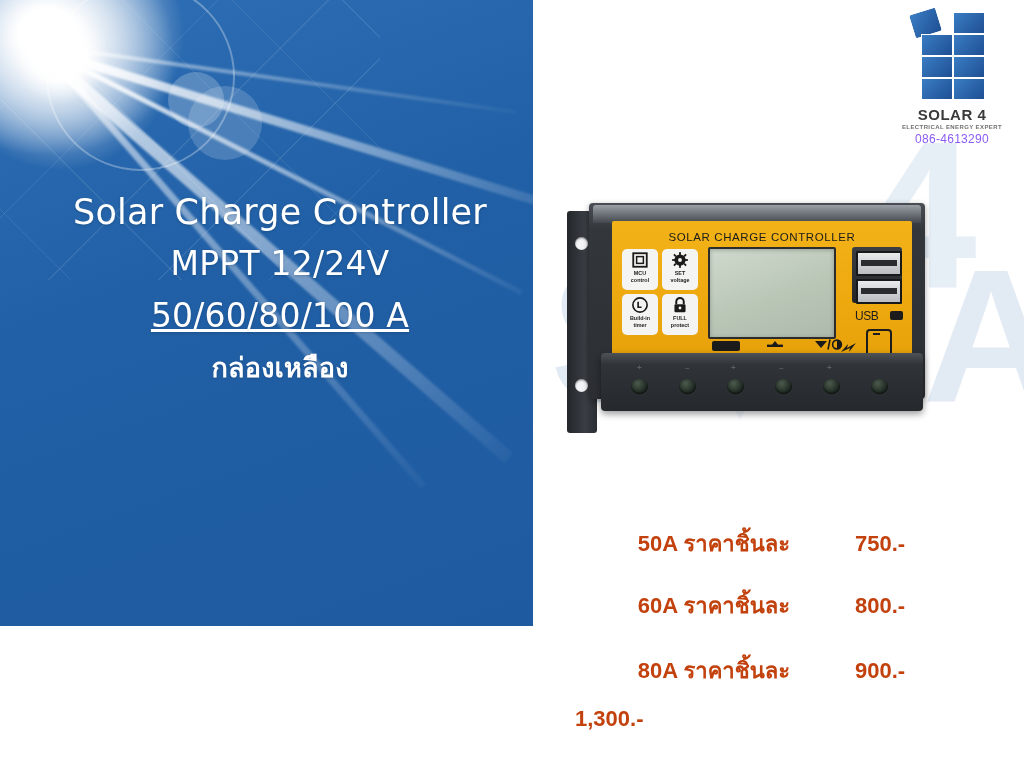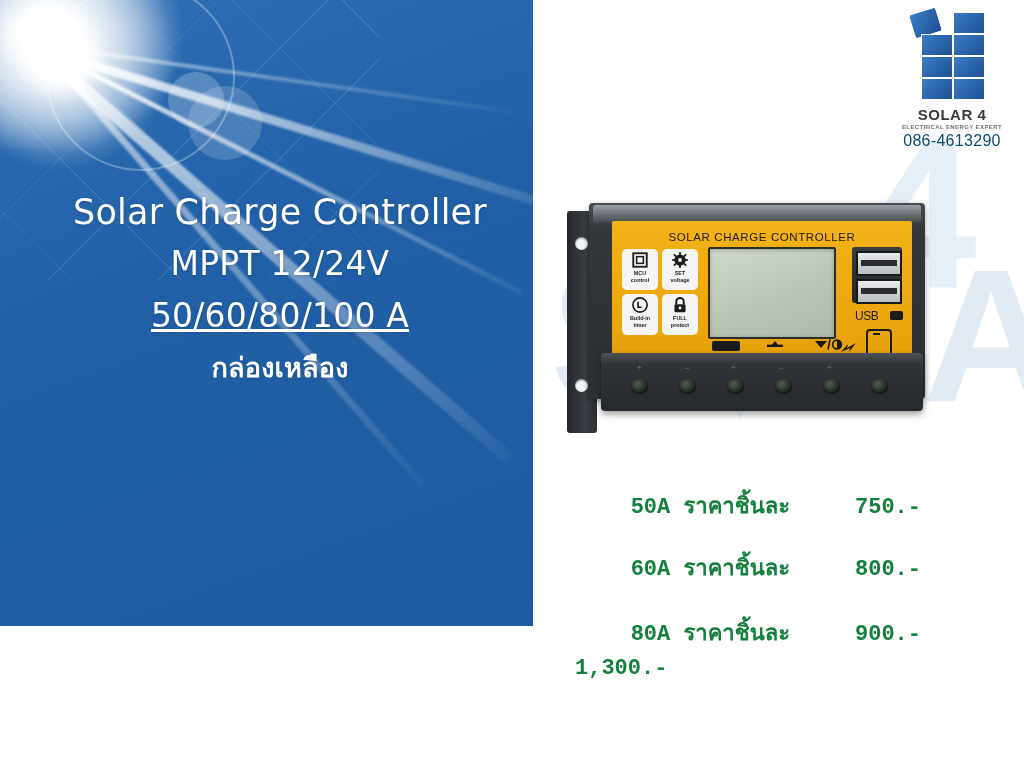--- a/index.html
+++ b/index.html
@@ -55,21 +55,21 @@
   .headline .l3{font-size:33px;text-decoration:underline;}
   .headline .l4{font-size:27px;font-weight:700;}
 
   
   .logo{position:absolute;right:16px;top:8px;width:112px;text-align:center;z-index:8;}
   .logo-grid{position:relative;width:74px;height:96px;margin:0 auto;}
   .logo-cell{position:absolute;width:30px;height:20px;background:linear-gradient(135deg,#3a7dc4,#1f4f93);border:1px solid #ffffff;}
   .logo-tilt{position:absolute;left:-4px;top:2px;width:27px;height:24px;background:linear-gradient(135deg,#3a7dc4,#1f4f93);border:1px solid #fff;transform:rotate(-17deg);border-radius:3px;}
   .logo-name{font-family:"Liberation Sans",sans-serif;font-weight:700;font-size:15px;color:#3a3a3a;letter-spacing:.5px;margin-top:2px;}
   .logo-tag{font-family:"Liberation Sans",sans-serif;font-size:6px;color:#6f6f6f;letter-spacing:.4px;font-weight:700;margin-top:1px;}
-  .logo-phone{font-family:"Liberation Sans",sans-serif;font-size:16px;color:#0c4a6e;letter-spacing:.3px;margin-top:2px;}
+  .logo-phone{font-family:"Liberation Sans",sans-serif;font-size:12px;color:#8b5cf6;letter-spacing:.3px;margin-top:2px;}
 
   
   .watermark{position:absolute;left:560px;top:120px;width:470px;height:420px;z-index:3;pointer-events:none;opacity:.40;}
   .wm-text{position:absolute;left:-10px;top:120px;font-family:"Liberation Sans",sans-serif;font-size:190px;font-weight:700;color:#b9cde4;letter-spacing:-6px;line-height:1;}
   .wm-four{position:absolute;left:300px;top:-10px;font-family:"Liberation Sans",sans-serif;font-size:210px;font-weight:700;color:#c3d5e9;line-height:1;}
   .wm-tri{position:absolute;width:0;height:0;}
   .wm-tri.t1{left:40px;top:150px;border-left:70px solid transparent;border-right:70px solid transparent;border-bottom:120px solid rgba(224,198,60,.45);}
   .wm-tri.t2{left:150px;top:120px;border-left:90px solid transparent;border-right:90px solid transparent;border-bottom:150px solid rgba(224,198,60,.35);}
   .wm-tri.t3{left:120px;top:190px;border-left:60px solid transparent;border-right:60px solid transparent;border-top:110px solid rgba(190,215,240,.5);}
 
@@ -109,27 +109,27 @@
   .usb-plug{position:absolute;left:278px;top:90px;width:13px;height:9px;background:#1c1c1c;border-radius:2px;}
   .phone-ico{position:absolute;left:254px;top:108px;width:22px;height:36px;border:2.5px solid #1c1c1c;border-radius:4px;}
   .phone-ico:before{content:"";position:absolute;left:5px;top:2px;width:7px;height:1.6px;background:#1c1c1c;}
   .phone-ico:after{content:"";position:absolute;left:6.5px;bottom:2px;width:4px;height:4px;border-radius:50%;background:#1c1c1c;}
   .bolt{position:absolute;left:228px;top:120px;width:18px;height:14px;}
   .dev-base{position:absolute;left:34px;top:150px;width:322px;height:58px;background:linear-gradient(180deg,#4e5257 0%,#303337 20%,#25282c 100%);border-radius:4px;box-shadow:0 3px 7px rgba(0,0,0,.4);}
   .term{position:absolute;width:17px;height:15px;border-radius:50%;background:radial-gradient(ellipse at 40% 30%, #4d5a4d, #16211a 75%);box-shadow:inset 0 -1px 2px rgba(0,0,0,.6);}
   .term-mark{position:absolute;font-family:"Liberation Sans",sans-serif;font-size:8px;color:rgba(200,200,200,.30);font-weight:700;}
 
   
-  .prices{position:absolute;left:575px;top:488px;width:400px;z-index:7;color:#15803d;font-family:Liberation Mono, monospace;font-weight:700;}
+  .prices{position:absolute;left:575px;top:526px;width:400px;z-index:7;color:#c2410c;font-family:Liberation Sans, sans-serif;font-weight:700;}
   .price-row{display:flex;align-items:baseline;justify-content:space-between;font-size:22px;}
   .price-row .amp{width:215px;text-align:right;}
   .price-row .val{width:120px;text-align:left;}
   .price-row.r1{margin-bottom:27px;}
   .price-row.r2{margin-bottom:30px;}
-  .price-row.r3{margin-bottom:6px;gap:28px;}
+  .price-row.r3{margin-bottom:18px;gap:28px;}
 
   
   .banner{
     position:absolute;left:0;bottom:0;width:1024px;height:74px;background:#ffffff;z-index:9;
     display:flex;align-items:center;
   }
   .banner-text{
     font-family:"DejaVu Sans", sans-serif;
     font-size:46px;color:#2a63ab;font-weight:400;
     letter-spacing:-.5px;padding-left:14px;white-space:nowrap;

